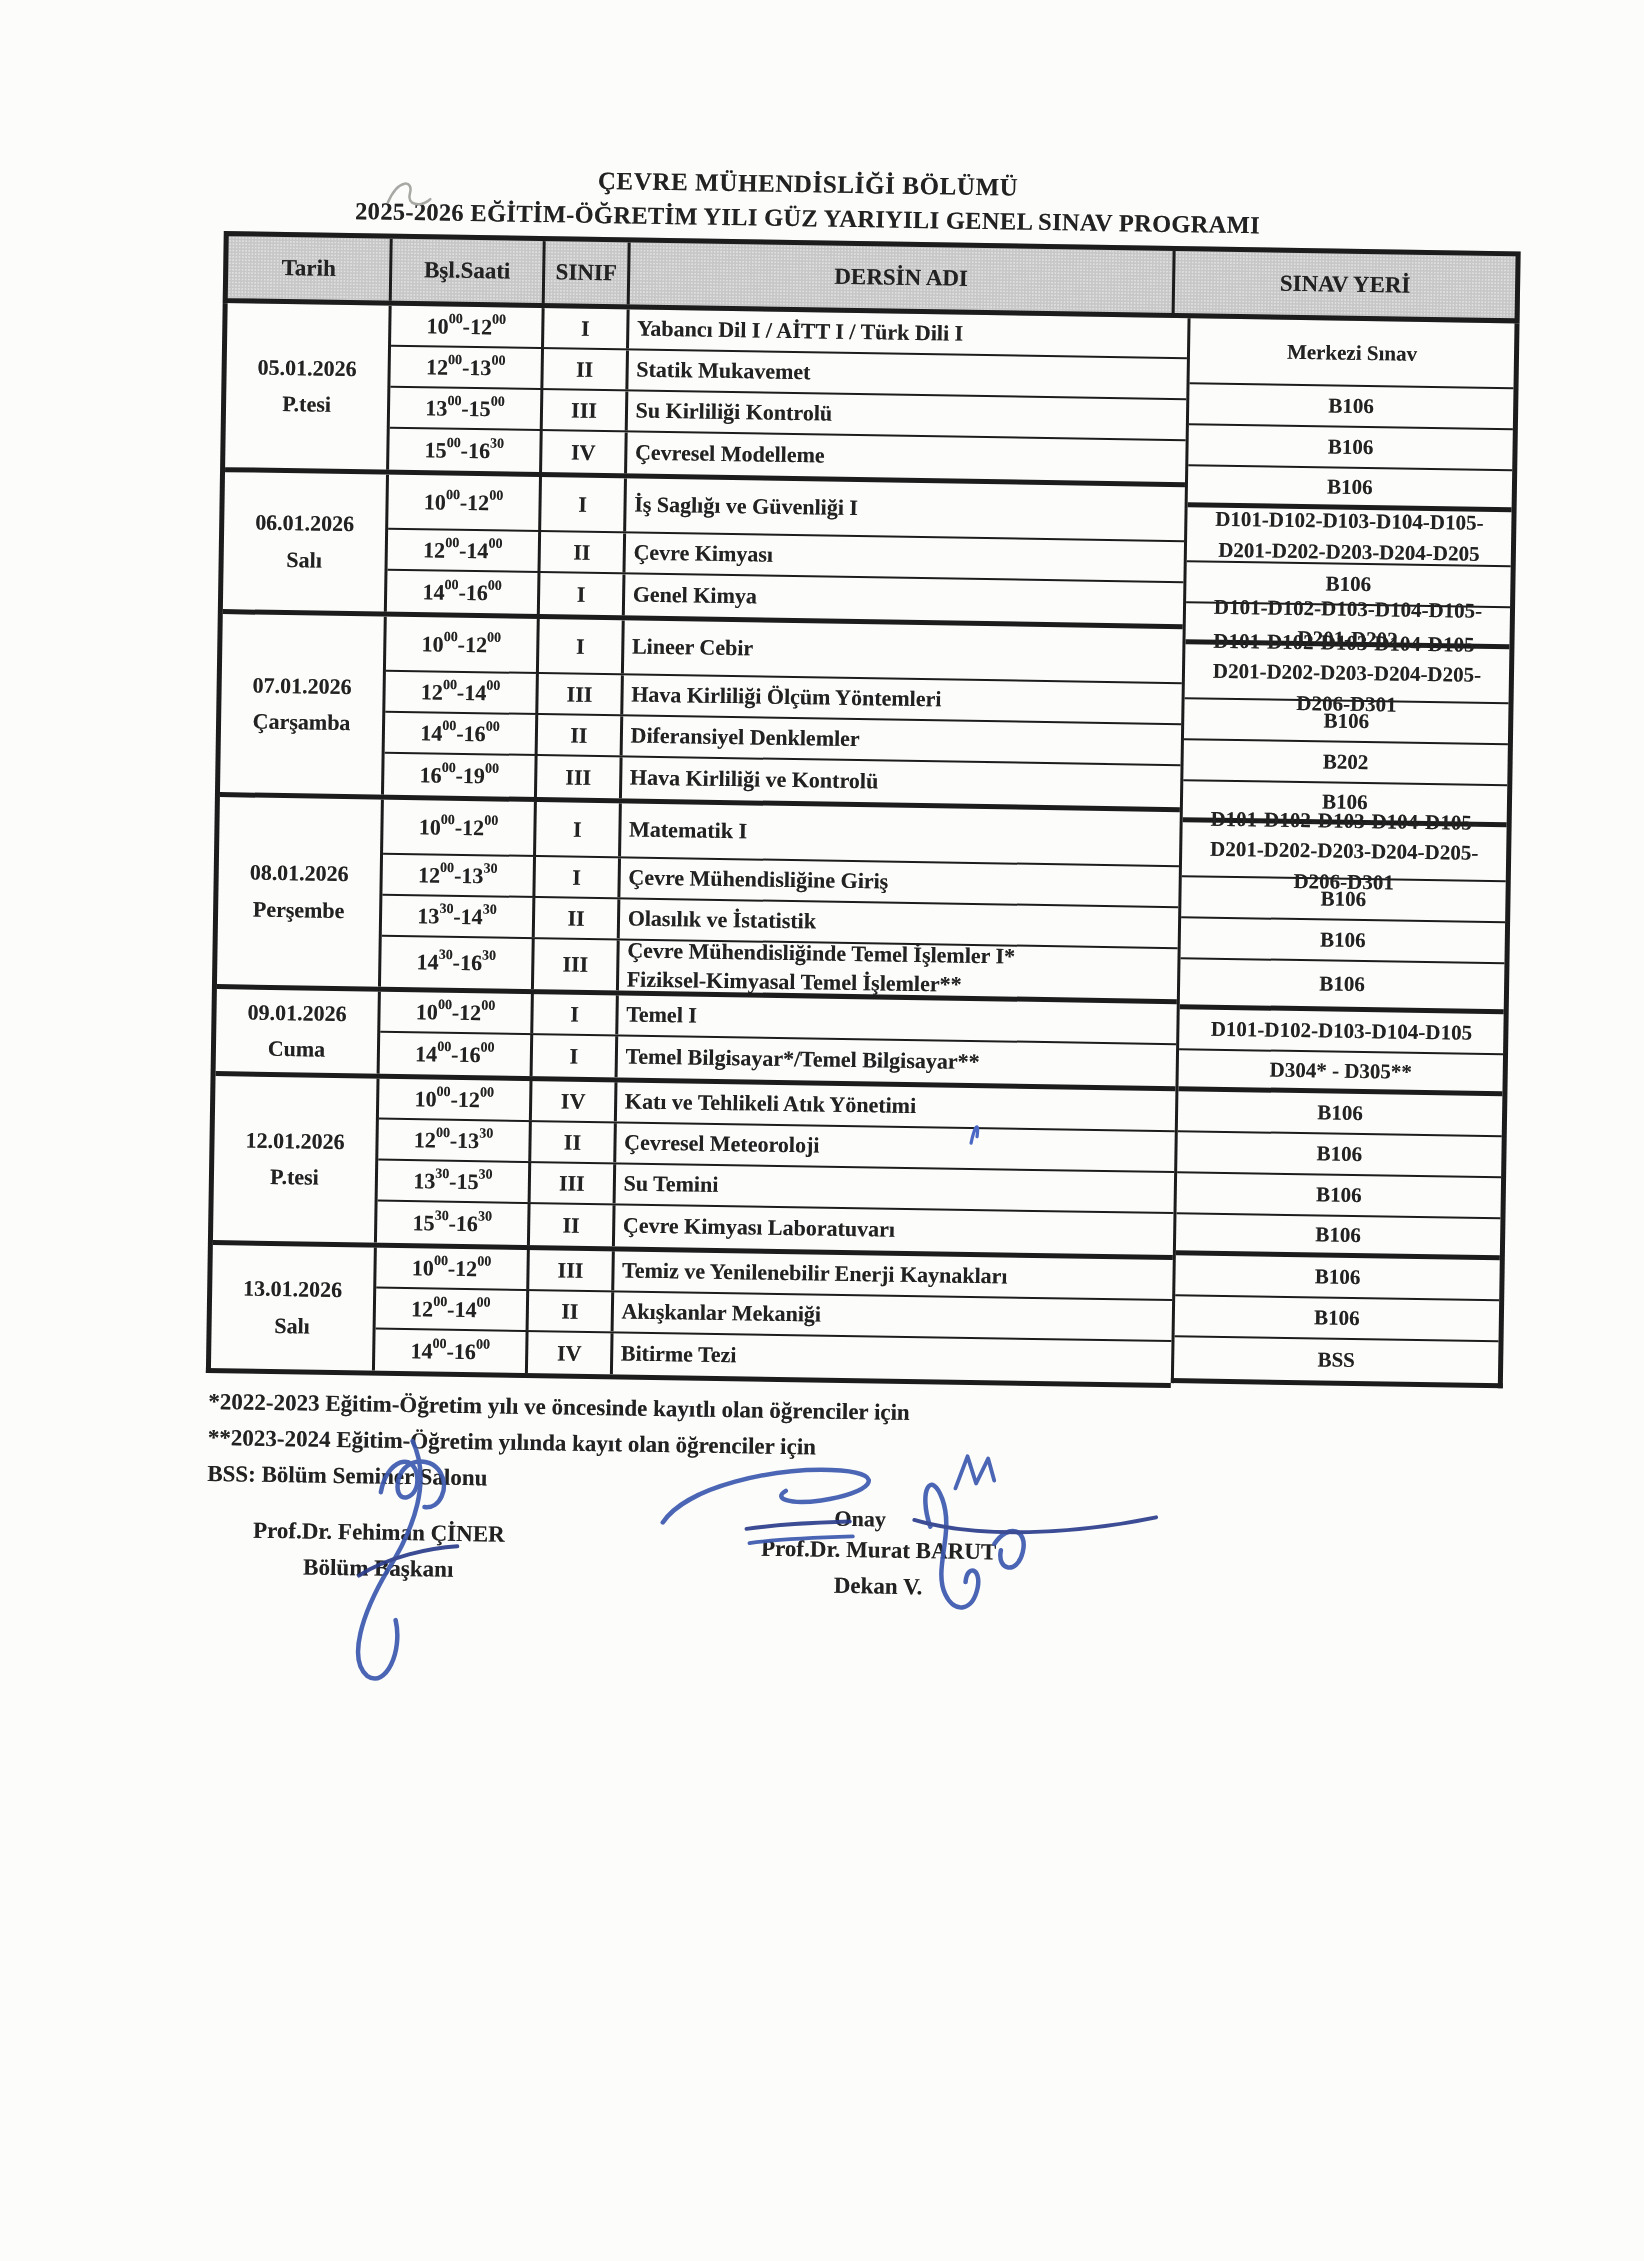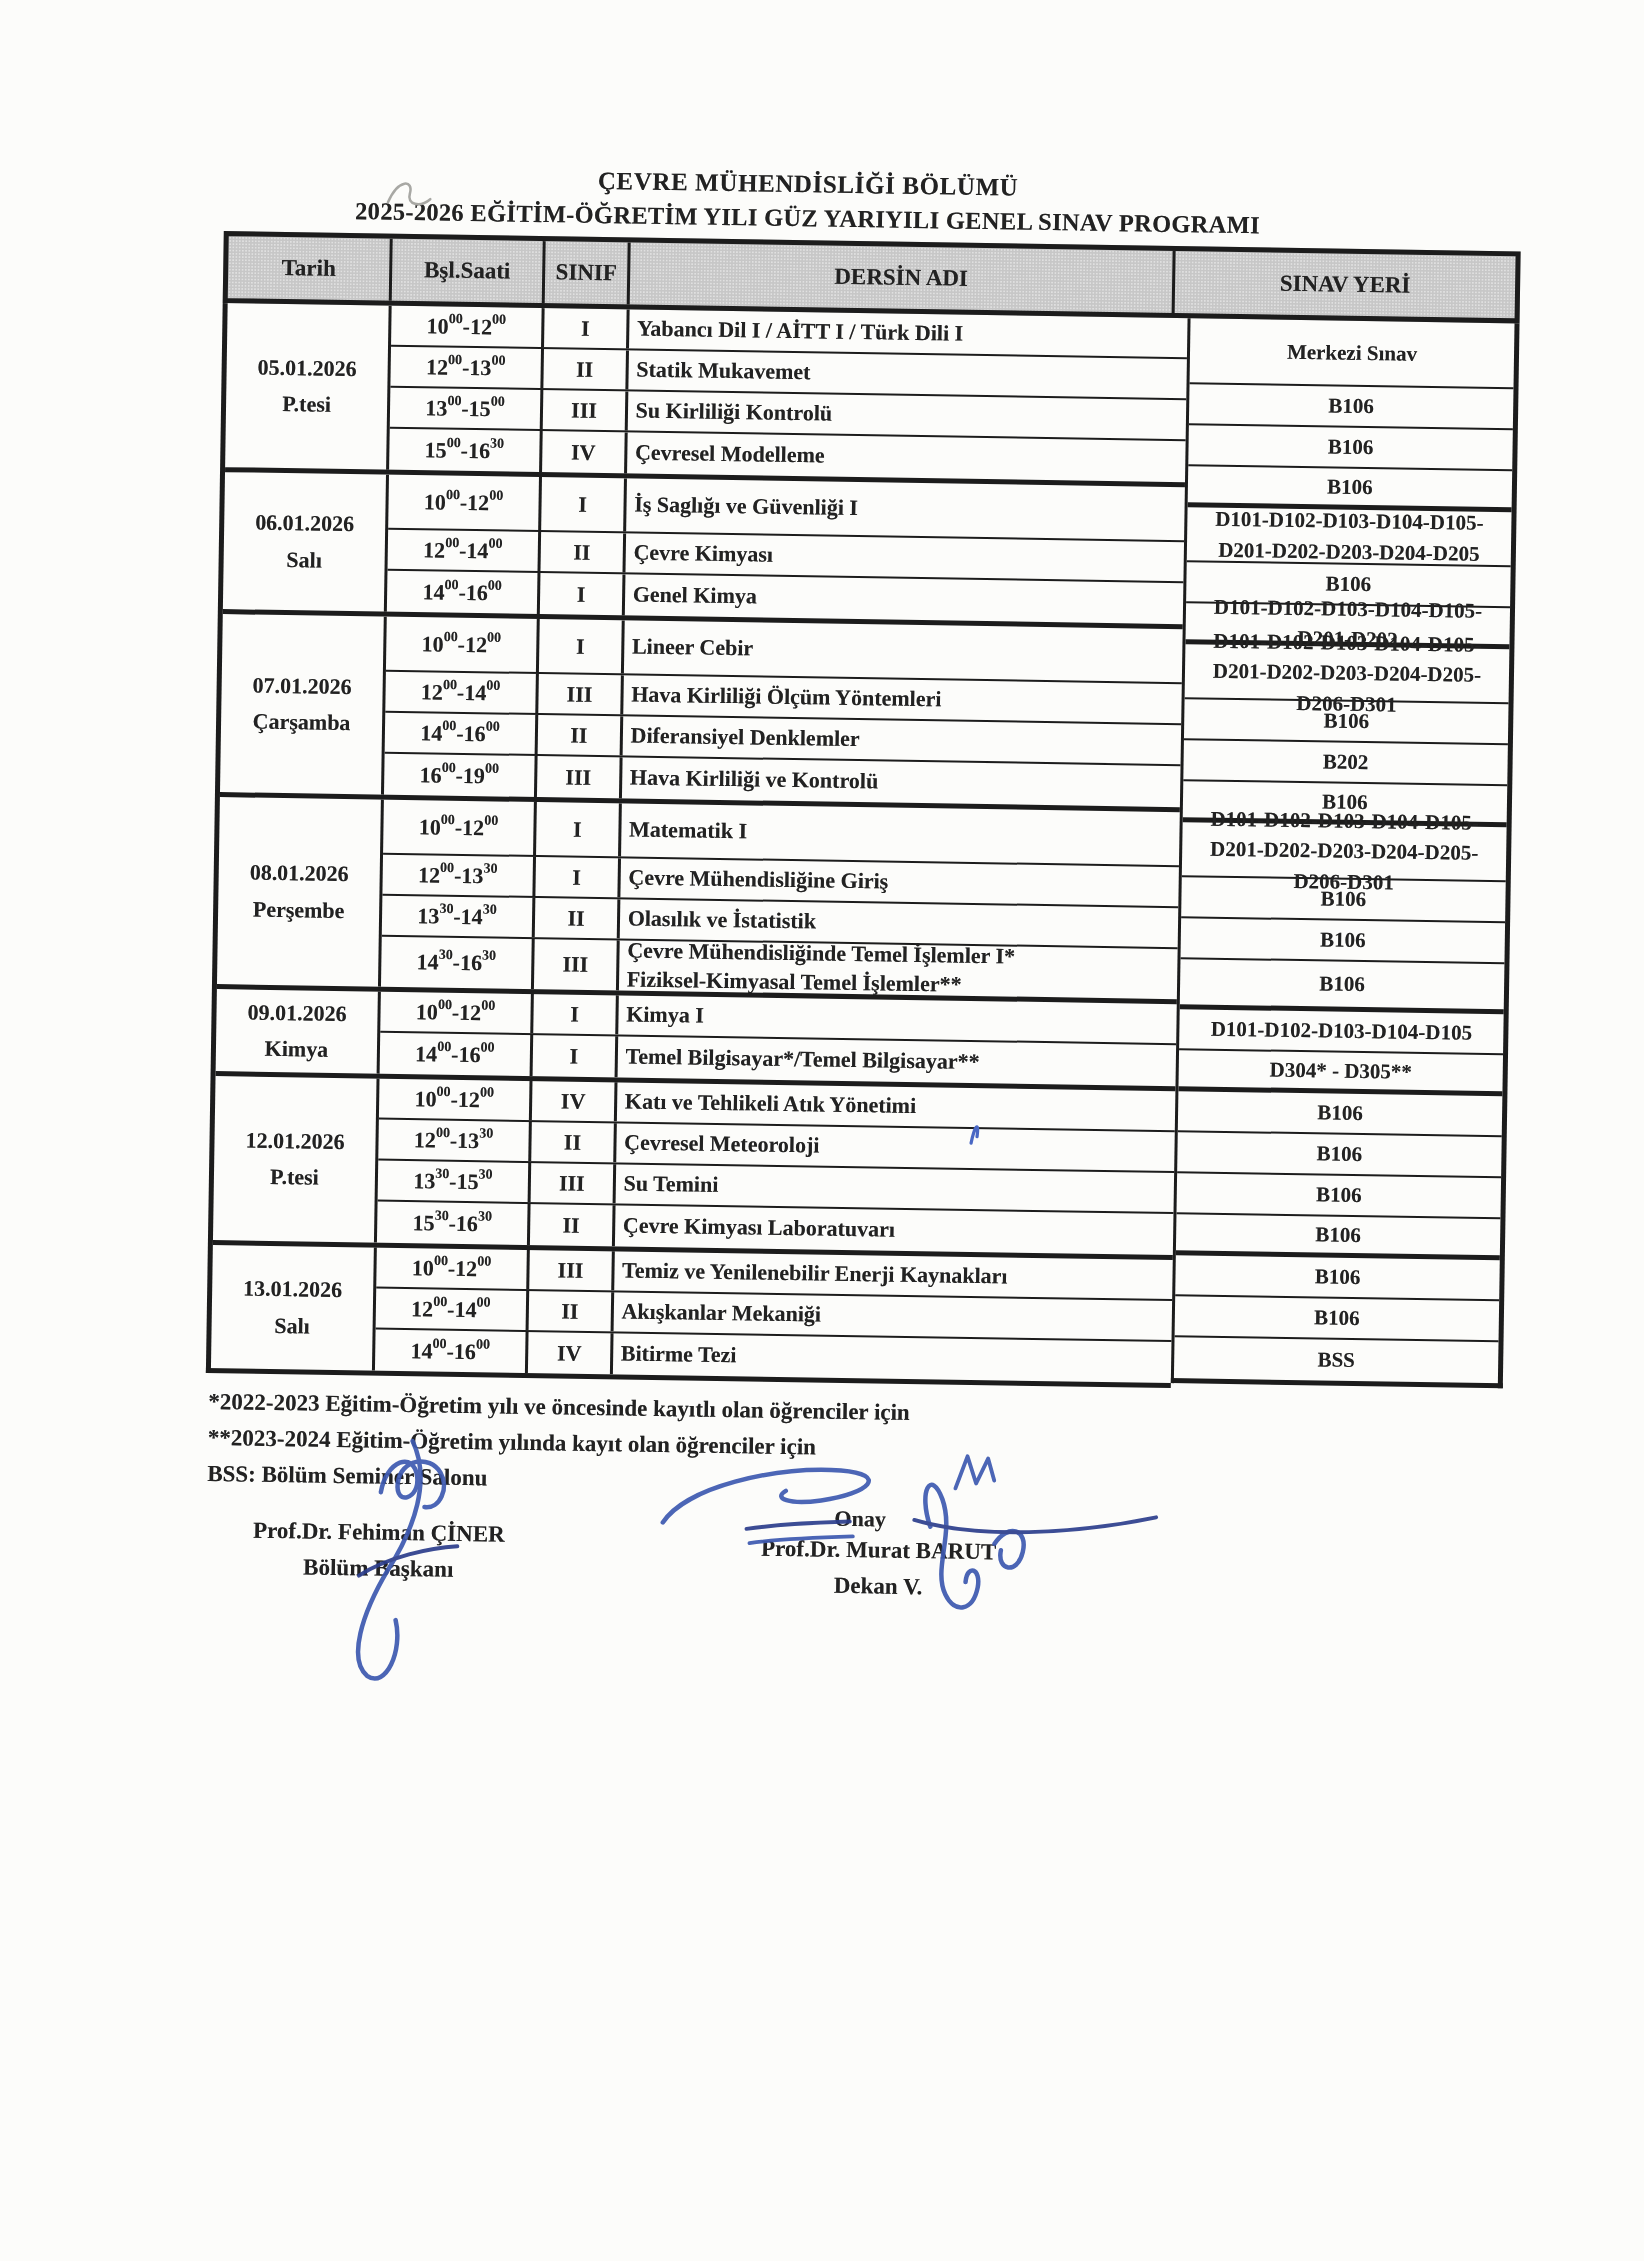--- a/index.html
+++ b/index.html
@@ -243,28 +243,28 @@
                 <div class="cell coursec">
                   <div class="course-line">Çevre Mühendisliğinde Temel İşlemler I*</div>
                   <div class="course-line">Fiziksel-Kimyasal Temel İşlemler**</div>
                 </div>
               </div>
             </div>
           </div>
           <div class="block">
             <div class="datec">
               <div class="date-line">09.01.2026</div>
-              <div class="date-line">Kimya</div>
-            </div>
-            <div class="rows">
-              <div class="trow" style="height: 41px;">
-                <div class="cell timec"><span>10</span><span class="sup">00</span>-<span>12</span><span class="sup">00</span></div>
-                <div class="cell classc">I</div>
-                <div class="cell coursec">
-                  <div class="course-line">Kimya I</div>
+              <div class="date-line">Cuma</div>
+            </div>
+            <div class="rows">
+              <div class="trow" style="height: 41px;">
+                <div class="cell timec"><span>10</span><span class="sup">00</span>-<span>12</span><span class="sup">00</span></div>
+                <div class="cell classc">I</div>
+                <div class="cell coursec">
+                  <div class="course-line">Temel I</div>
                 </div>
               </div>
               <div class="trow blast" style="height: 41px;">
                 <div class="cell timec"><span>14</span><span class="sup">00</span>-<span>16</span><span class="sup">00</span></div>
                 <div class="cell classc">I</div>
                 <div class="cell coursec">
                   <div class="course-line">Temel Bilgisayar*/Temel Bilgisayar**</div>
                 </div>
               </div>
             </div>

